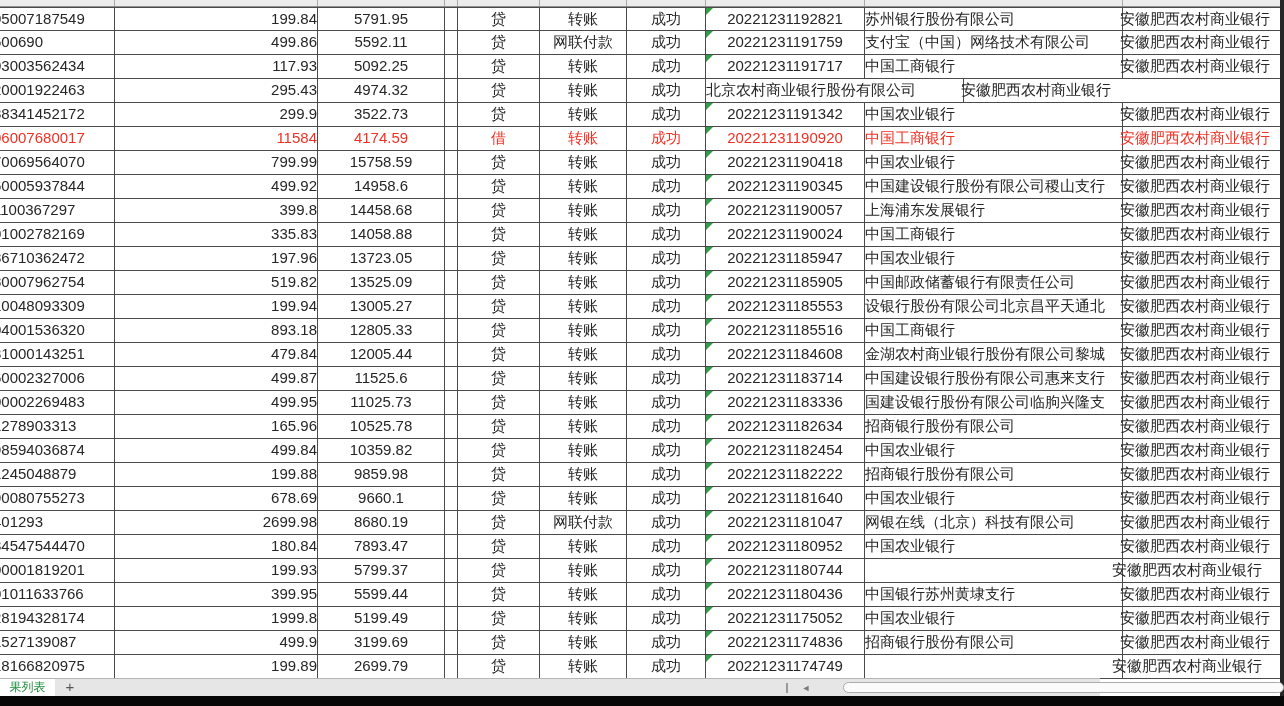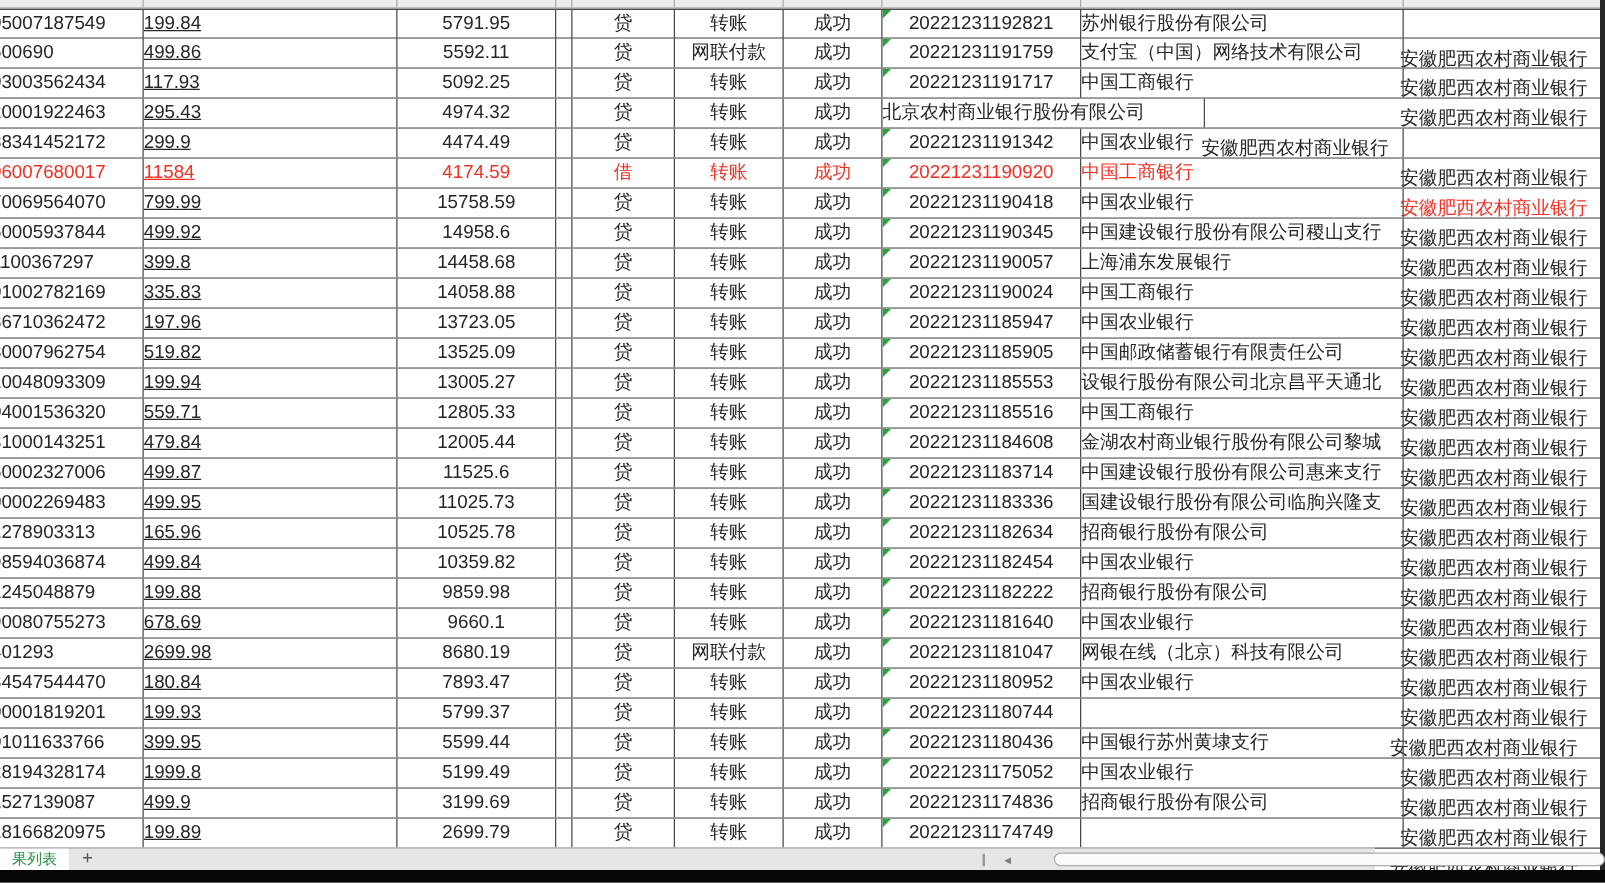--- a/index.html
+++ b/index.html
@@ -21,30 +21,30 @@
     display:flex;height:24px;box-sizing:border-box;
     border-bottom:1px solid #4a4a4a;background:#fff;
   }
   .row:first-child{border-top:1px solid #4a4a4a;}
   .cell{
     box-sizing:border-box;height:23px;line-height:22px;
     border-right:1px solid #4a4a4a;overflow:hidden;white-space:nowrap;
     color:#262626;font-size:15px;flex:none;position:relative;
   }
   .c-acct   {width:115px;text-align:left;text-indent:-7px;}
-  .c-amt    {width:203px;text-align:left;text-decoration:underline;}
+  .c-amt    {width:203px;text-align:right;}
   .c-bal    {width:127px;text-align:center;}
   .c-sp     {width:13px;}
   .c-dc     {width:82px;text-align:center;}
   .c-type   {width:87px;text-align:center;}
   .c-status {width:79px;text-align:center;}
   .c-ts     {width:159px;text-align:center;}
   .c-bank   {width:258px;text-align:left;}
   .c-region {width:201px;text-align:left;border-right:none;overflow:visible;}
-  .c-region .rg{display:inline-block;margin-left:-3px;margin-top:29px;}
+  .c-region .rg{display:inline-block;margin-left:-3px;}
   .c-region .rg.shift{margin-left:-11px;}
   .cjk{font-family:"Liberation Serif","DejaVu Serif",serif;}
   
   .c-ts::before{
     content:"";position:absolute;left:0;top:0;width:0;height:0;
     border-top:7px solid #2f9e44;border-right:7px solid transparent;
   }
   .red-row .cell{color:#ef3124;}
   
   #right-edge{position:absolute;right:0;top:0;width:4px;height:696px;background:#262626;}
@@ -137,21 +137,21 @@
         <div class="cell c-sp"></div>
         <div class="cell c-dc cjk">贷</div>
         <div class="cell c-type cjk">转账</div>
         <div class="cell c-status cjk">成功</div>
         <div class="cell c-bank cjk">北京农村商业银行股份有限公司</div>
         <div class="cell c-region cjk"><span class="rg">安徽肥西农村商业银行</span></div>
       </div>
       <div class="row">
         <div class="cell c-acct">88341452172</div>
         <div class="cell c-amt">299.9</div>
-        <div class="cell c-bal">4474.49</div>
+        <div class="cell c-bal">3522.73</div>
         <div class="cell c-sp"></div>
         <div class="cell c-dc cjk">贷</div>
         <div class="cell c-type cjk">转账</div>
         <div class="cell c-status cjk">成功</div>
         <div class="cell c-ts">20221231191342</div>
         <div class="cell c-bank cjk">中国农业银行</div>
         <div class="cell c-region cjk"><span class="rg">安徽肥西农村商业银行</span></div>
       </div>
       <div class="row red-row">
         <div class="cell c-acct">06007680017</div>
@@ -244,21 +244,21 @@
         <div class="cell c-sp"></div>
         <div class="cell c-dc cjk">贷</div>
         <div class="cell c-type cjk">转账</div>
         <div class="cell c-status cjk">成功</div>
         <div class="cell c-ts">20221231185553</div>
         <div class="cell c-bank cjk">设银行股份有限公司北京昌平天通北</div>
         <div class="cell c-region cjk"><span class="rg">安徽肥西农村商业银行</span></div>
       </div>
       <div class="row">
         <div class="cell c-acct">04001536320</div>
-        <div class="cell c-amt">559.71</div>
+        <div class="cell c-amt">893.18</div>
         <div class="cell c-bal">12805.33</div>
         <div class="cell c-sp"></div>
         <div class="cell c-dc cjk">贷</div>
         <div class="cell c-type cjk">转账</div>
         <div class="cell c-status cjk">成功</div>
         <div class="cell c-ts">20221231185516</div>
         <div class="cell c-bank cjk">中国工商银行</div>
         <div class="cell c-region cjk"><span class="rg">安徽肥西农村商业银行</span></div>
       </div>
       <div class="row">

